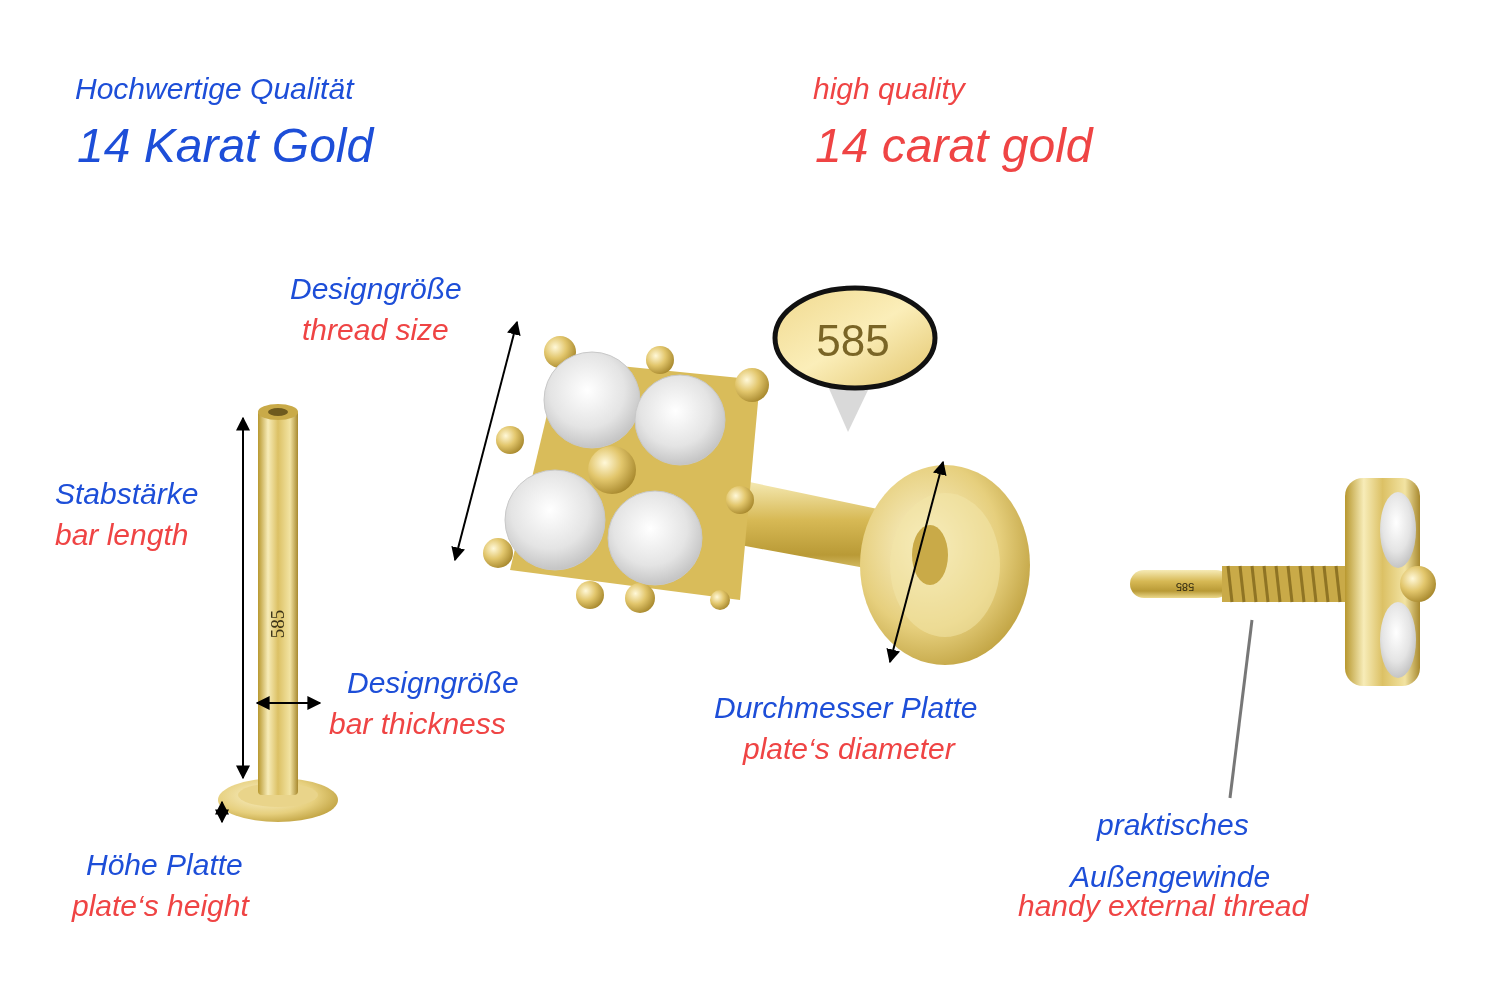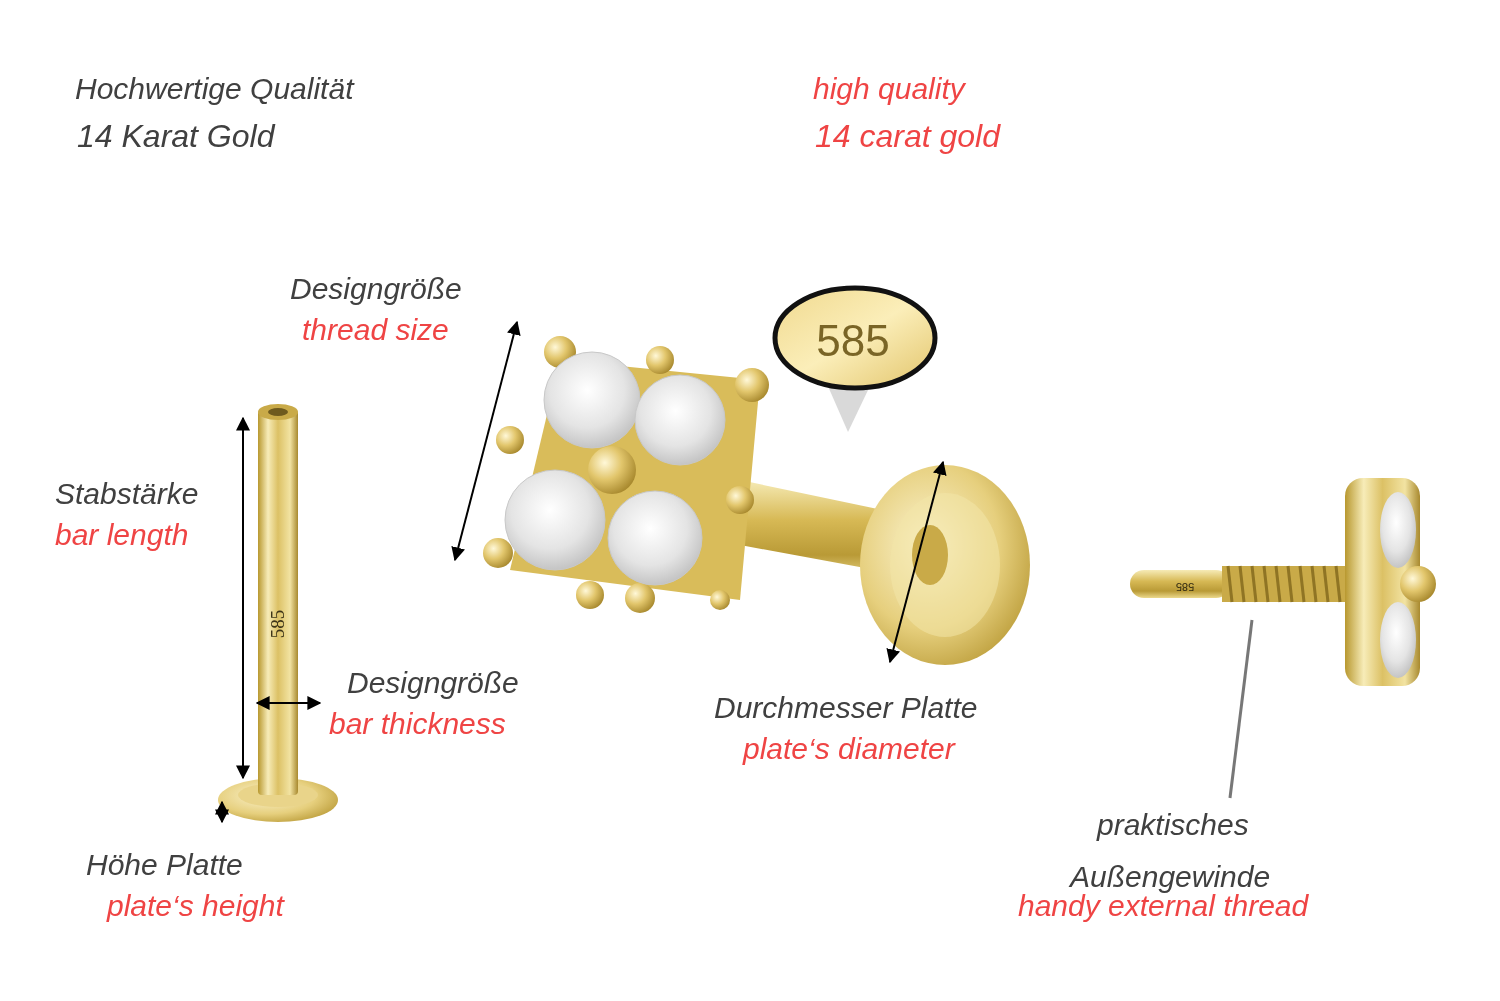--- a/index.html
+++ b/index.html
@@ -1,21 +1,21 @@
 <!DOCTYPE html>
 <html><head>
 <meta charset="utf-8">
 <style>
   html,body{margin:0;padding:0;background:#fff;}
   body{width:1500px;height:1001px;position:relative;overflow:hidden;font-family:"Liberation Sans",sans-serif;}
   .t{position:absolute;font-style:italic;white-space:nowrap;}
-  .de{color:#404040;}
+  .de{color:#1d4ed8;}
   .en{color:#ef4444;}
   .s30{font-size:30px;}
-  .s40{font-size:32px;}
+  .s40{font-size:48px;}
   svg.art{position:absolute;left:0;top:0;}
 </style>
 </head>
 <body>
 
 <div class="t de s30" style="left:75px;top:72px;">Hochwertige Qualität</div>
 <div class="t de s40" style="left:77px;top:118px;">14 Karat Gold</div>
 <div class="t en s30" style="left:813px;top:72px;">high quality</div>
 <div class="t en s40" style="left:815px;top:118px;">14 carat gold</div>
 
@@ -143,17 +143,17 @@
 <div class="t de s30" style="left:55px;top:477px;">Stabstärke</div>
 <div class="t en s30" style="left:55px;top:518px;">bar length</div>
 
 <div class="t de s30" style="left:347px;top:666px;">Designgröße</div>
 <div class="t en s30" style="left:329px;top:707px;">bar thickness</div>
 
 <div class="t de s30" style="left:714px;top:691px;text-align:center;">Durchmesser Platte</div>
 <div class="t en s30" style="left:743px;top:732px;">plate‘s diameter</div>
 
 <div class="t de s30" style="left:86px;top:848px;">Höhe Platte</div>
-<div class="t en s30" style="left:72px;top:889px;margin-left:35px;">plate‘s height</div>
+<div class="t en s30" style="left:72px;top:889px;">plate‘s height</div>
 
 <div class="t de s30" style="left:1097px;top:808px;">praktisches</div>
 <div class="t de s30" style="left:1070px;top:860px;">Außengewinde</div>
 <div class="t en s30" style="left:1018px;top:889px;">handy external thread</div>
 
 </body></html>

